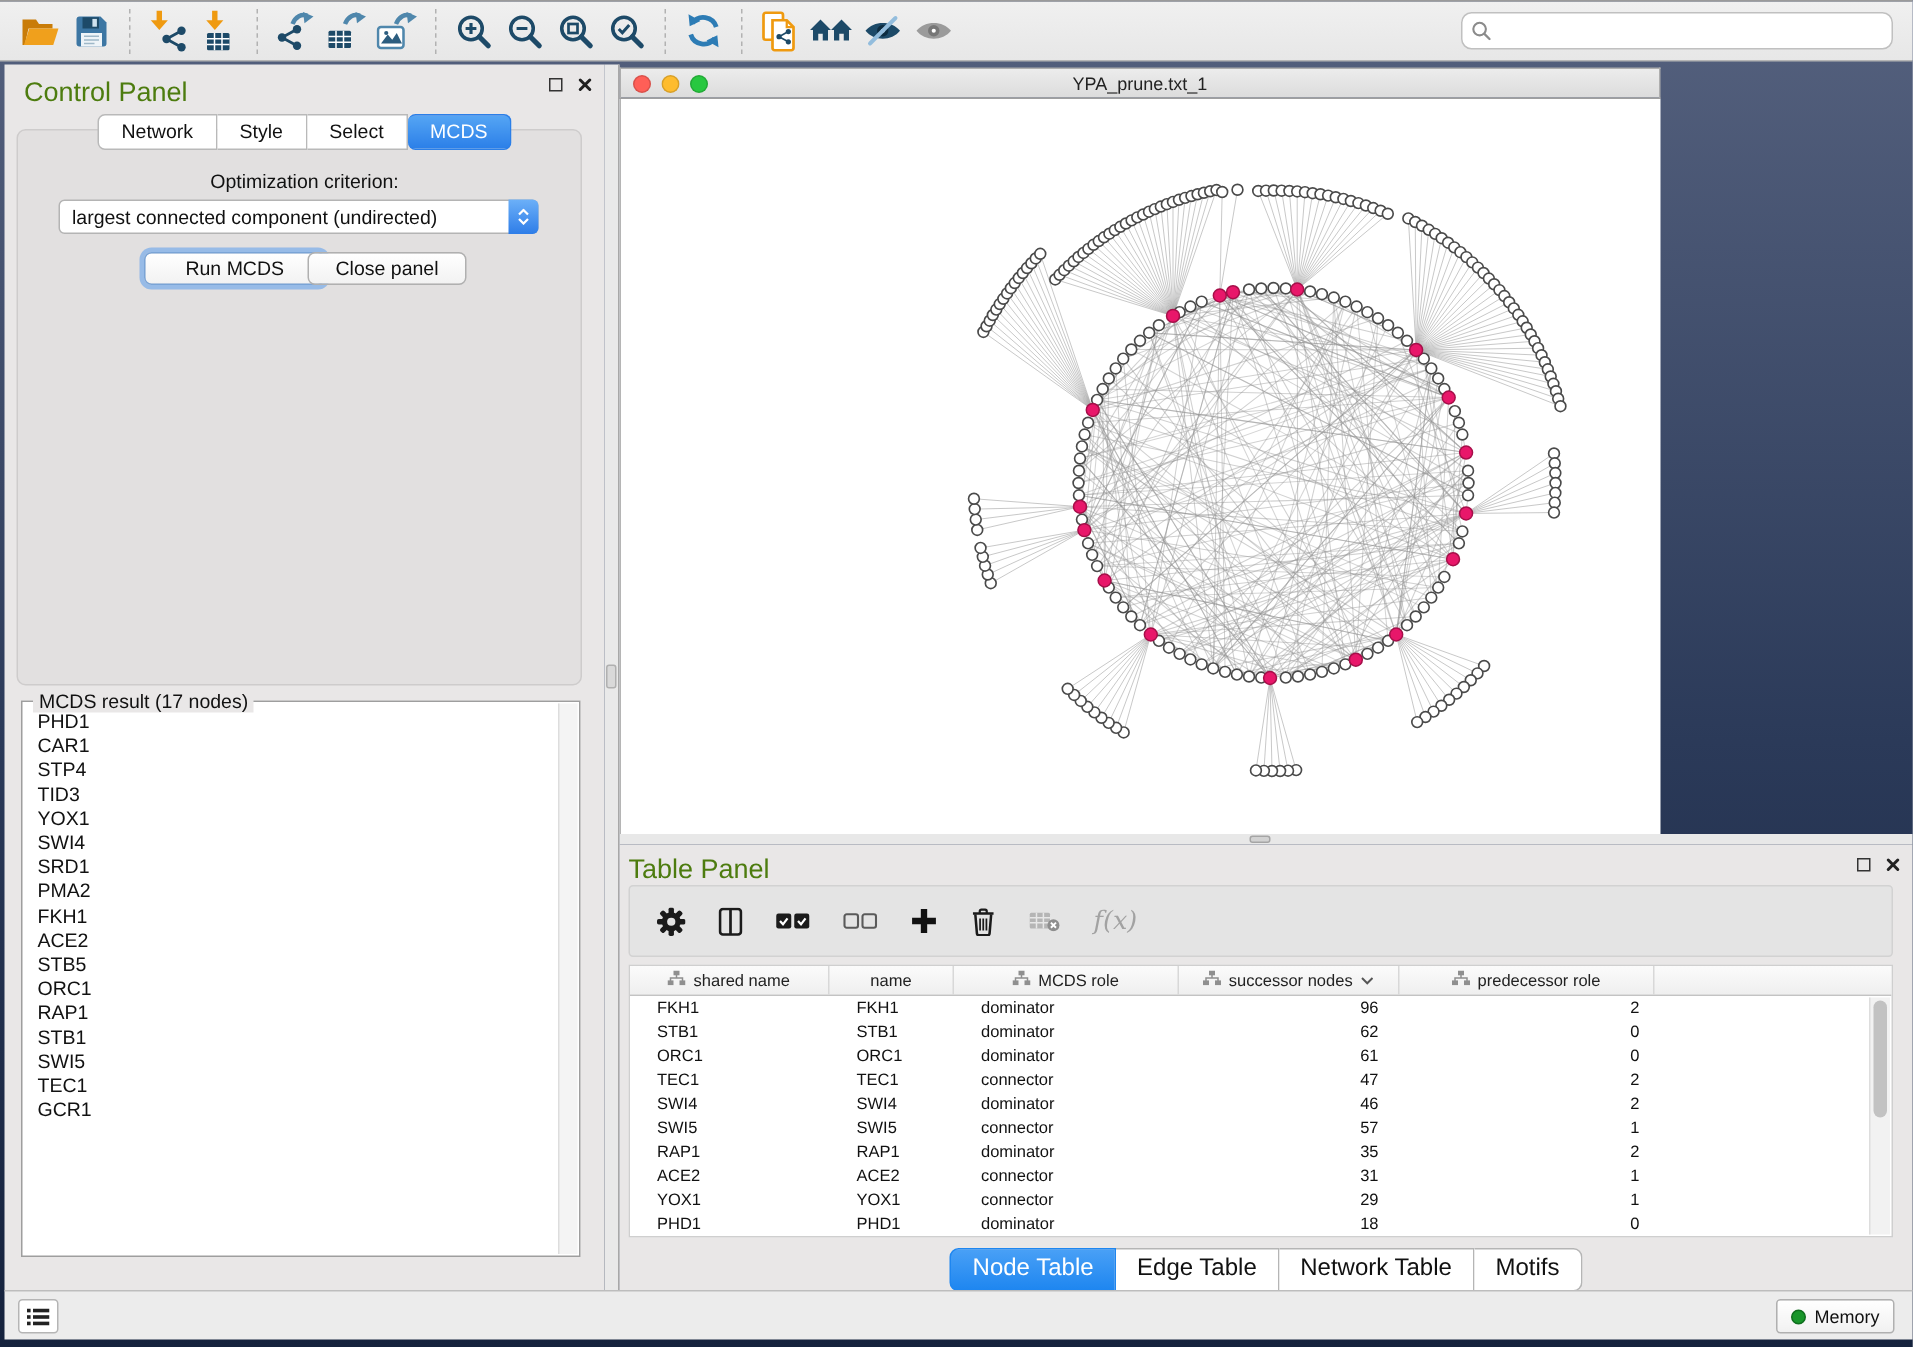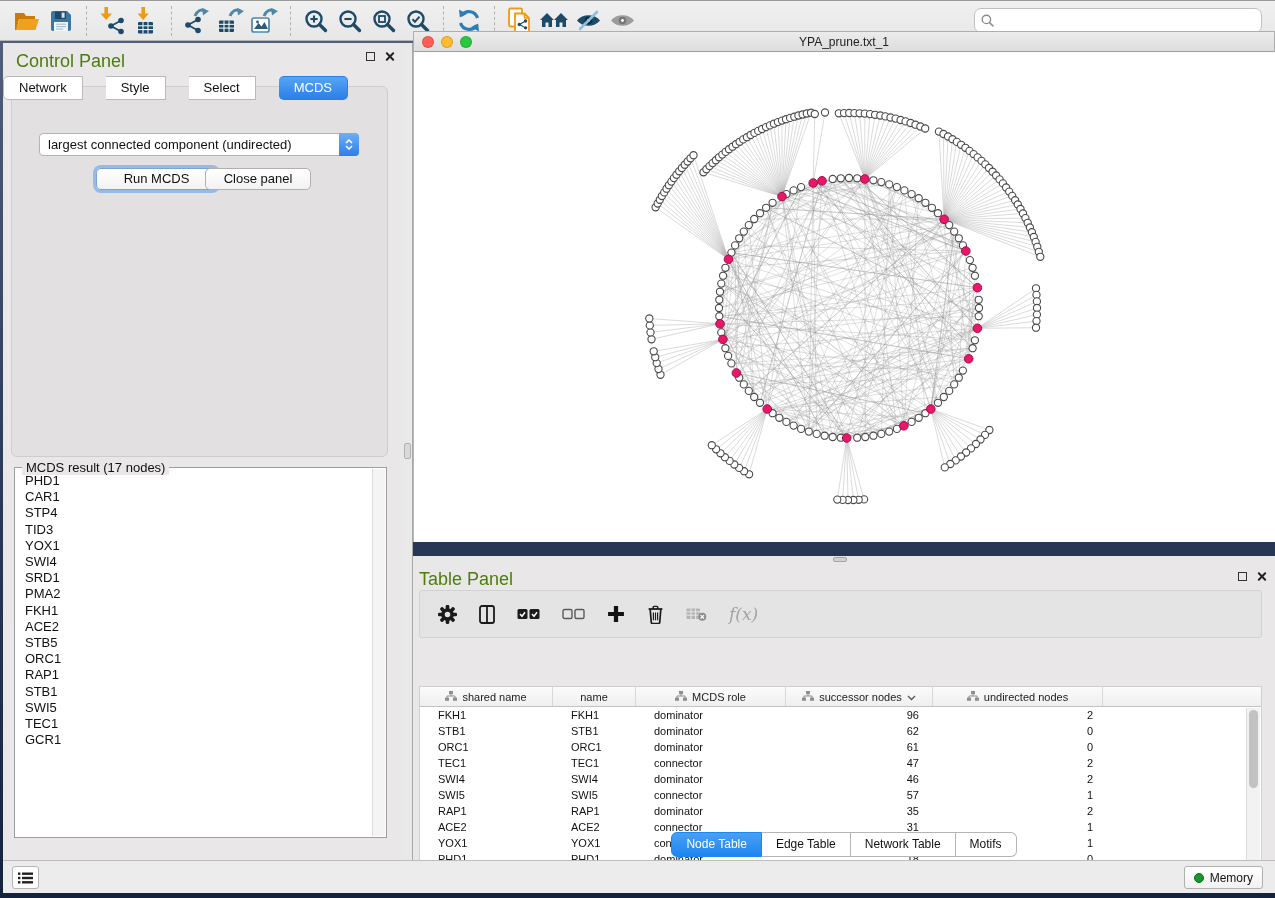--- a/index.html
+++ b/index.html
@@ -23,21 +23,21 @@
   #control-panel { position:absolute; left:3px; top:43px; width:400px; height:817px;
     background:#e9e7e7; overflow:hidden; }
   .panel-title { font-size:18px; color:#4d7c0f; }
   #cp-title { position:absolute; left:13px; top:8px; }
   .win-btns { position:absolute; right:8px; top:8px; display:flex; gap:9px; align-items:center; }
   .float-btn { width:9px; height:9px; border:1.6px solid #333; background:transparent; }
   .close-btn { width:11px; height:11px; position:relative; }
   .close-btn:before, .close-btn:after { content:""; position:absolute; left:5px; top:0; width:2px; height:11px; background:#222; border-radius:1px; }
   .close-btn:before { transform:rotate(45deg); } .close-btn:after { transform:rotate(-45deg); }
 
-  #cp-tabs { position:absolute; top:33px; left:0; width:100%; display:flex; z-index:3;gap:23px; }
+  #cp-tabs { position:absolute; top:33px; left:0; width:100%; display:flex; justify-content:center; z-index:3; }
   .cp-tab { font-size:13px; padding:3px 15px 4px; background:#fff; border:1px solid #b9b9b9; border-left:none; color:#111; cursor:default; }
   .cp-tab:first-child { border-left:1px solid #b9b9b9; border-radius:5px 0 0 5px; }
   .cp-tab:last-child { border-radius:0 5px 5px 0; }
   .cp-tab.active { background:linear-gradient(180deg,#55a5f4,#2b7fe8); color:#fff; border-color:#2b7fe8; border-radius:5px; }
 
   #cp-inner { position:absolute; left:8px; top:43px; width:377px; height:371px;
     background:#e2e0e0; border:1px solid #cecccc; border-radius:6px; }
   #opt-label { position:absolute; top:70px; width:100%; text-align:center; font-size:13px; color:#111; }
   #criterion-select { position:absolute; left:36px; top:90px; width:320px; height:23px; background:#fff;
     border:1px solid #b4b4b4; border-radius:4px; display:flex; align-items:center; cursor:default; }
@@ -57,45 +57,45 @@
   .mcds-item { font-size:13px; line-height:16.2px; color:#111; }
   #mcds-scroll { position:absolute; top:1px; right:1px; bottom:1px; width:13px; background:#f4f4f4; border-left:1px solid #ddd; }
 
   
   #vsplit { position:absolute; left:403px; top:43px; width:10px; height:817px; background:#e9e9e9; border-right:1px solid #a8a8a8; }
   #vsplit-handle { position:absolute; left:1px; top:400px; width:7px; height:16px; background:#d9d9d9; border:1px solid #b0b0b0; border-radius:2px; }
   #hsplit { position:absolute; left:413px; top:556px; width:862px; height:7px; background:#e8e8e8; }
   #hsplit-handle { position:absolute; left:420px; top:1px; width:14px; height:5px; background:#d2d2d2; border:1px solid #a5a5a5; border-radius:2px; }
 
   
-  #net-window { position:absolute; left:413px; top:31px; width:862px; height:511px; }
+  #net-window { position:absolute; left:413px; top:45px; width:694px; height:511px; }
   #net-titlebar { position:absolute; top:0; left:0; right:0; height:21px;
     background:linear-gradient(180deg,#ececec,#dcdcdc); border:1px solid #aeaeae; border-bottom:1px solid #9f9f9f;
     display:flex; align-items:center; }
   .traffic { display:flex; gap:7px; margin-left:8px; }
   .light { width:12px; height:12px; border-radius:50%; }
   #net-title { position:absolute; width:100%; text-align:center; font-size:12px; color:#222; }
   #net-canvas { position:absolute; top:21px; left:0; right:0; bottom:0; background:#fff; border-left:1px solid #b5b5b5; }
 
   
   #table-panel { position:absolute; left:413px; top:563px; width:862px; height:297px; background:#e9e7e7; }
   #tp-title { position:absolute; left:6px; top:6px; }
   #tp-toolbar { position:absolute; left:6px; top:27px; width:843px; height:48px; background:#e4e4e4;
     border:1px solid #d2d2d2; border-radius:3px; display:flex; align-items:center; gap:22px; padding-left:18px; }
   .tp-icon { display:flex; align-items:center; cursor:default; }
-  #node-table { position:absolute; left:6px; top:80px; width:843px; height:182px; background:#fff; border:1px solid #cfcfcf; overflow:hidden;margin-top:43px; }
+  #node-table { position:absolute; left:6px; top:80px; width:843px; height:182px; background:#fff; border:1px solid #cfcfcf; overflow:hidden; }
   #thead { display:flex; height:20px; background:linear-gradient(180deg,#fbfbfb,#efefef); border-bottom:1px solid #c3c3c3; }
   .th { display:flex; align-items:center; justify-content:center; gap:5px; font-size:11px; color:#222;
     border-right:1px solid #d8d8d8; cursor:default; }
   .tr { display:flex; height:16px; }
   .td { font-size:11px; color:#111; display:flex; align-items:center; }
   #tbl-scroll { position:absolute; top:21px; right:1px; bottom:1px; width:14px; background:#f2f2f2; border-left:1px solid #ddd; }
   #tbl-thumb { position:absolute; top:2px; left:2px; width:9px; height:78px; background:#c2c2c2; border-radius:5px; }
   #tp-tabs { position:absolute; left:0; top:269px; width:100%; display:flex; justify-content:center; }
-  .tp-tab { font-size:12px; padding:4px 14px 5px; background:#fff; border:1px solid #b5b5b5; border-left:none; color:#111; cursor:default; }
+  .tp-tab { font-size:16px; padding:4px 14px 5px; background:#fff; border:1px solid #b5b5b5; border-left:none; color:#111; cursor:default; }
   .tp-tab:first-child { border-left:1px solid #b5b5b5; border-radius:6px 0 0 6px; }
   .tp-tab:last-child { border-radius:0 6px 6px 0; }
   .tp-tab.active { background:linear-gradient(180deg,#49a0f6,#1e86f0); color:#fff; border-color:#1e86f0; }
 
   
   #statusbar { position:absolute; left:3px; top:860px; width:1272px; height:33px; background:#ececec; border-top:1px solid #bdbdbd; }
   #list-btn { position:absolute; left:9px; top:5px; width:27px; height:23px; background:#fff; border:1px solid #b5b5b5; border-radius:3px;
     display:flex; align-items:center; justify-content:center; }
   #memory-btn { position:absolute; right:12px; top:5px; height:23px; background:linear-gradient(180deg,#fff,#f1f1f1);
     border:1px solid #b0b0b0; border-radius:3px; display:flex; align-items:center; gap:6px; padding:0 9px; font-size:12px; color:#111; }
@@ -273,20 +273,21 @@
     <div class="float-btn"></div>
     <div class="close-btn"></div>
   </div>
   <div id="cp-inner"></div>
   <div id="cp-tabs">
       <div class="cp-tab">Network</div>
       <div class="cp-tab">Style</div>
       <div class="cp-tab">Select</div>
       <div class="cp-tab active">MCDS</div>
     </div>
+  <div id="opt-label">Optimization criterion:</div>
   <div id="criterion-select">
     <span class="sel-text">largest connected component (undirected)</span>
     <span class="stepper">
       <svg width="8" height="5" viewBox="0 0 8 5">
           <path d="M1 4 L4 1 L7 4" fill="none" stroke="#fff" stroke-width="1.5"></path>
         </svg>
       <svg width="8" height="5" viewBox="0 0 8 5">
           <path d="M1 1 L4 4 L7 1" fill="none" stroke="#fff" stroke-width="1.5"></path>
         </svg>
     </span>
@@ -1107,21 +1108,21 @@
               <path d="M1 1 L4.5 4.5 L8 1" fill="none" stroke="#555" stroke-width="1.3"></path>
             </svg></span>
         </div>
         <div class="th" style="width: 170px;">
           <span><svg width="12" height="10" viewBox="0 0 12 10">
               <path d="M6 3 V5 M2 7 V5 h8 v2" fill="none" stroke="#8f8f8f" stroke-width="1"></path>
               <rect x="4" y="0" width="4" height="3.2" fill="#8f8f8f"></rect>
               <rect x="0" y="6.6" width="4" height="3.2" fill="#8f8f8f"></rect>
               <rect x="8" y="6.6" width="4" height="3.2" fill="#8f8f8f"></rect>
             </svg></span>
-          <span>undirected nodes</span>
+          <span>predecessor role</span>
         </div>
       </div>
     <div id="tbody">
         <div class="tr">
           <div class="td" style="width: 133px; padding-left: 18px;">FKH1</div>
           <div class="td" style="width: 83px; padding-left: 18px;">FKH1</div>
           <div class="td" style="width: 150px; padding-left: 18px;">dominator</div>
           <div class="td" style="width: 147px; justify-content: flex-end; padding-right: 14px;">96</div>
           <div class="td" style="width: 170px; justify-content: flex-end; padding-right: 10px;">2</div>
         </div>

